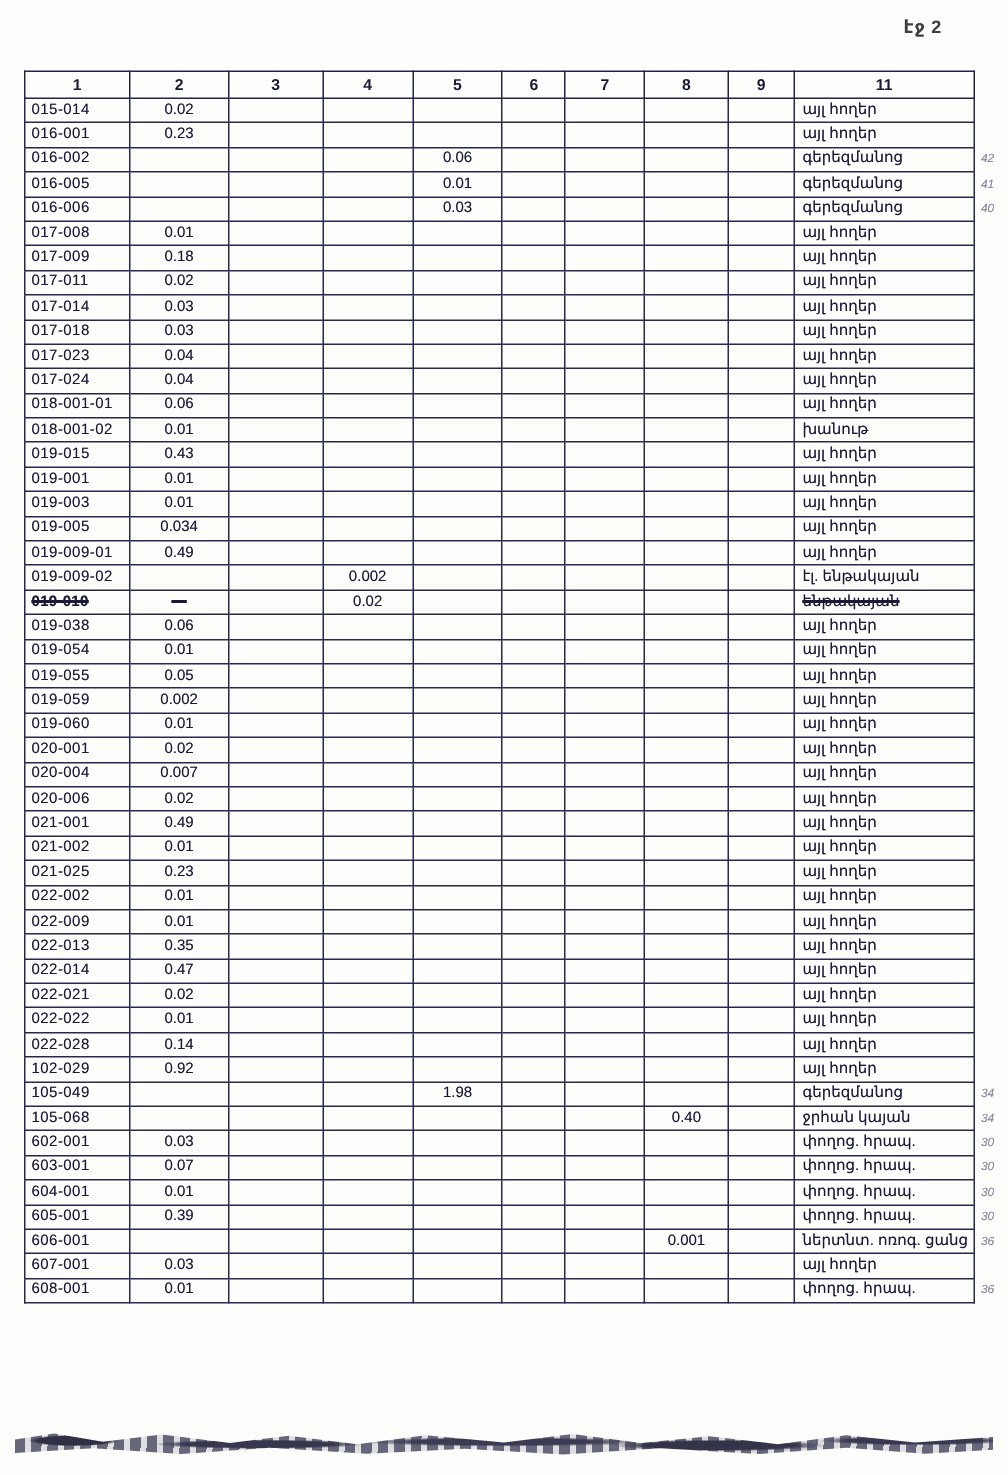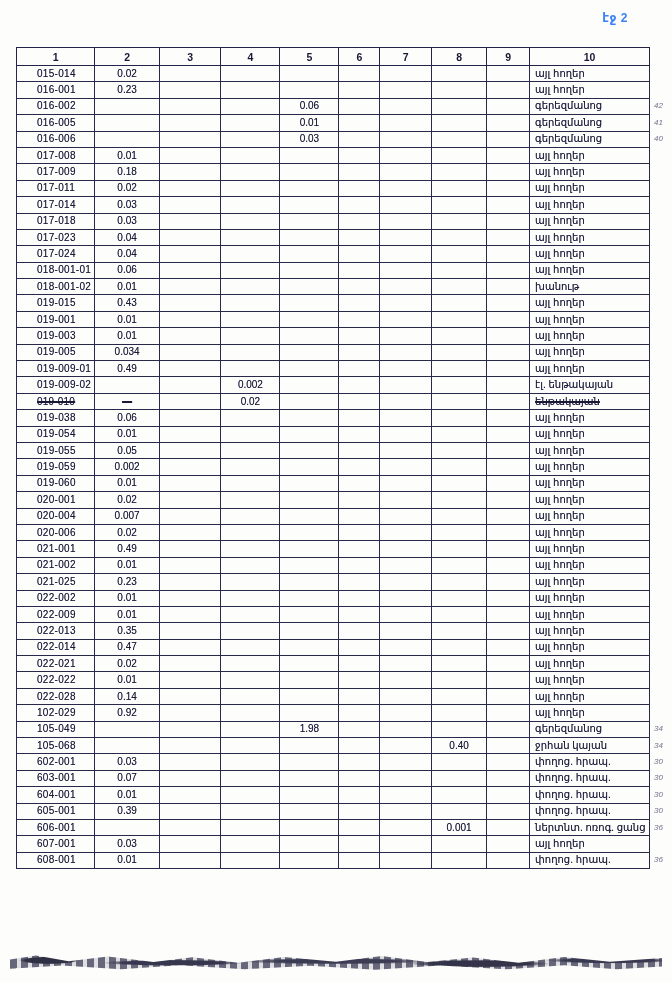--- a/index.html
+++ b/index.html
@@ -4,50 +4,50 @@
 <style>
   html,body{margin:0;padding:0;}
   body{
     width:672px;height:983px;position:relative;overflow:hidden;
     background:#fdfdfc;
     font-family:"Liberation Sans","DejaVu Sans",sans-serif;
     color:#1d1d3a;
   }
   .page-label{
     position:absolute;top:11px;right:44px;
-    font-size:12px;font-weight:bold;letter-spacing:.5px;color:#3b82f6;
+    font-size:12px;font-weight:bold;letter-spacing:.5px;color:#404040;
   }
   .scan-table{
     position:absolute;top:47px;left:16px;
     border-collapse:collapse;table-layout:fixed;
     filter:contrast(1.03);
   }
   .scan-table th{
     border:1.4px solid #26264a;
     font-size:10.5px;font-weight:bold;color:#1b1b38;
     height:17px;padding:0 2px;text-align:center;
   }
   .scan-table td{
     border:1px solid #2b2b4c;
     font-size:10px;line-height:1;
     height:15.4px;padding:0 3px;
     overflow:hidden;white-space:nowrap;
     color:#1d1d3a;
     text-shadow:0 0 .4px rgba(25,25,60,.55);
   }
-  td.c1{text-align:left;padding-left:20px;letter-spacing:.3px;margin-left:16px;}
+  td.c1{text-align:left;padding-left:4px;letter-spacing:.3px;margin-left:16px;}
   td.c2,td.c3,td.c4,td.c5,td.c6,td.c7,td.c8,td.c9{text-align:center;}
   td.c10{text-align:left;padding-left:5px;margin-top:42px;}
   th.note-h,td.note-cell{
     border:none;background:transparent;
     font-size:8px;color:#2e2e5a;opacity:.55;
     text-align:left;padding-left:4px;font-style:italic;
   }
   .struck{text-decoration:line-through;text-decoration-thickness:1.5px;}
-  td.c1.struck{font-weight:normal;letter-spacing:.2px;}
+  td.c1.struck{font-weight:bold;letter-spacing:.2px;}
   .bottom-smudge{
     position:absolute;left:10px;top:954px;width:652px;height:16px;
     background:
       radial-gradient(ellipse 40px 5px at 6% 40%, #14142c 60%, transparent 75%),
       radial-gradient(ellipse 90px 4px at 25% 55%, #1b1b36 55%, transparent 78%),
       radial-gradient(ellipse 120px 4px at 50% 45%, #20203c 50%, transparent 80%),
       radial-gradient(ellipse 90px 5px at 72% 60%, #171730 55%, transparent 78%),
       radial-gradient(ellipse 80px 4px at 92% 40%, #1d1d38 55%, transparent 80%),
       repeating-linear-gradient(92deg, rgba(25,25,55,.75) 0 7px, rgba(25,25,55,.15) 7px 11px);
     clip-path:polygon(0% 35%,4% 10%,9% 45%,15% 15%,22% 50%,28% 20%,35% 55%,42% 18%,
@@ -80,21 +80,21 @@
       <tr>
         <th>1</th>
         <th>2</th>
         <th>3</th>
         <th>4</th>
         <th>5</th>
         <th>6</th>
         <th>7</th>
         <th>8</th>
         <th>9</th>
-        <th>10</th>
+        <th>11</th>
         <th class="note-h"></th>
       </tr>
     </thead>
   <tbody>
       <tr>
         <td class="c1">015-014</td>
         <td class="c2">0.02</td>
         <td class="c3"></td>
         <td class="c4"></td>
         <td class="c5"></td>

